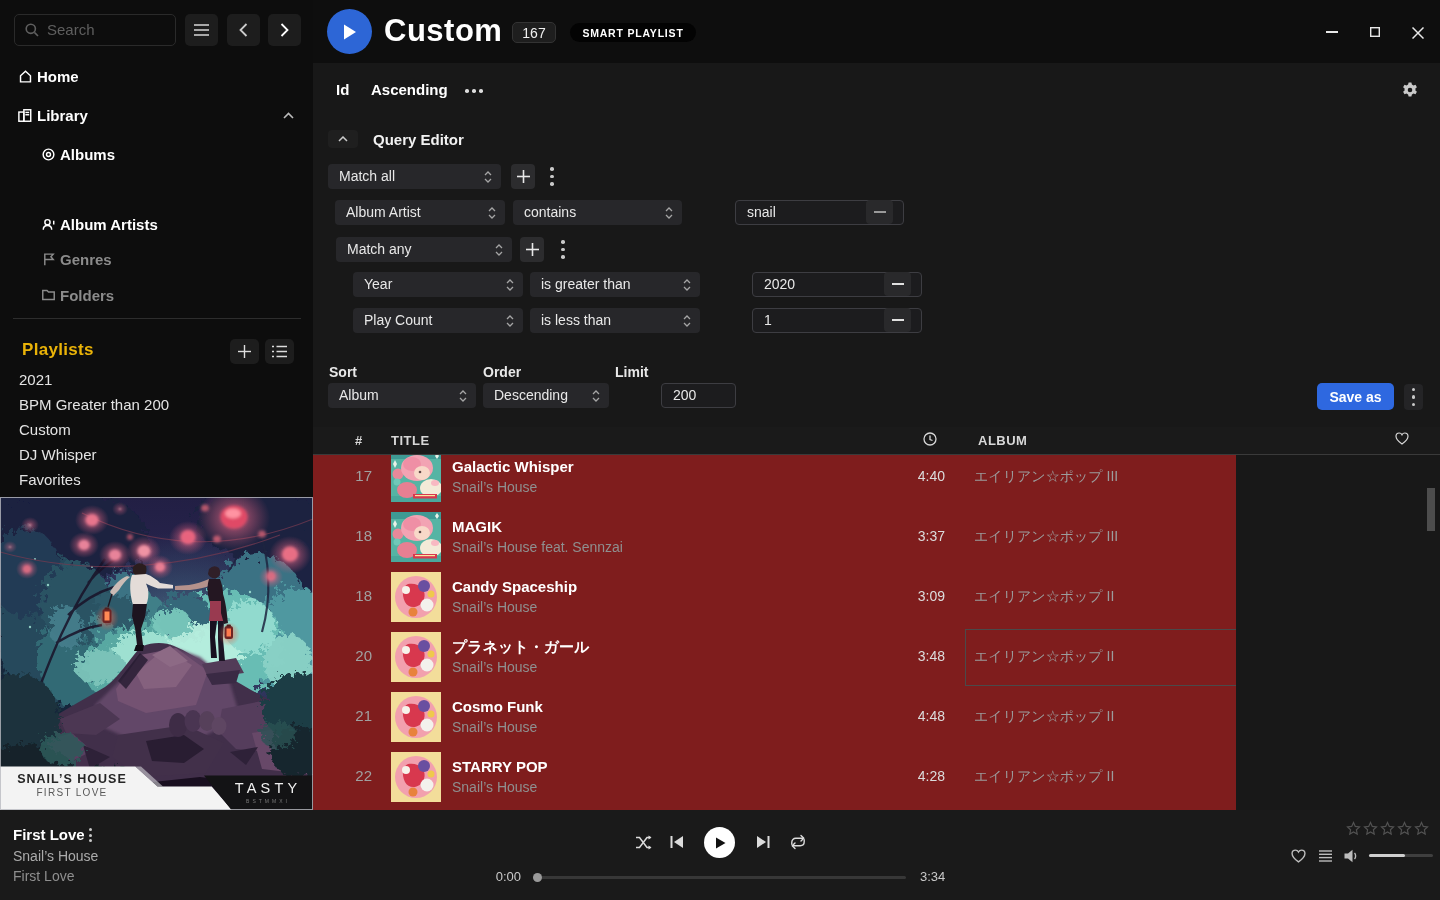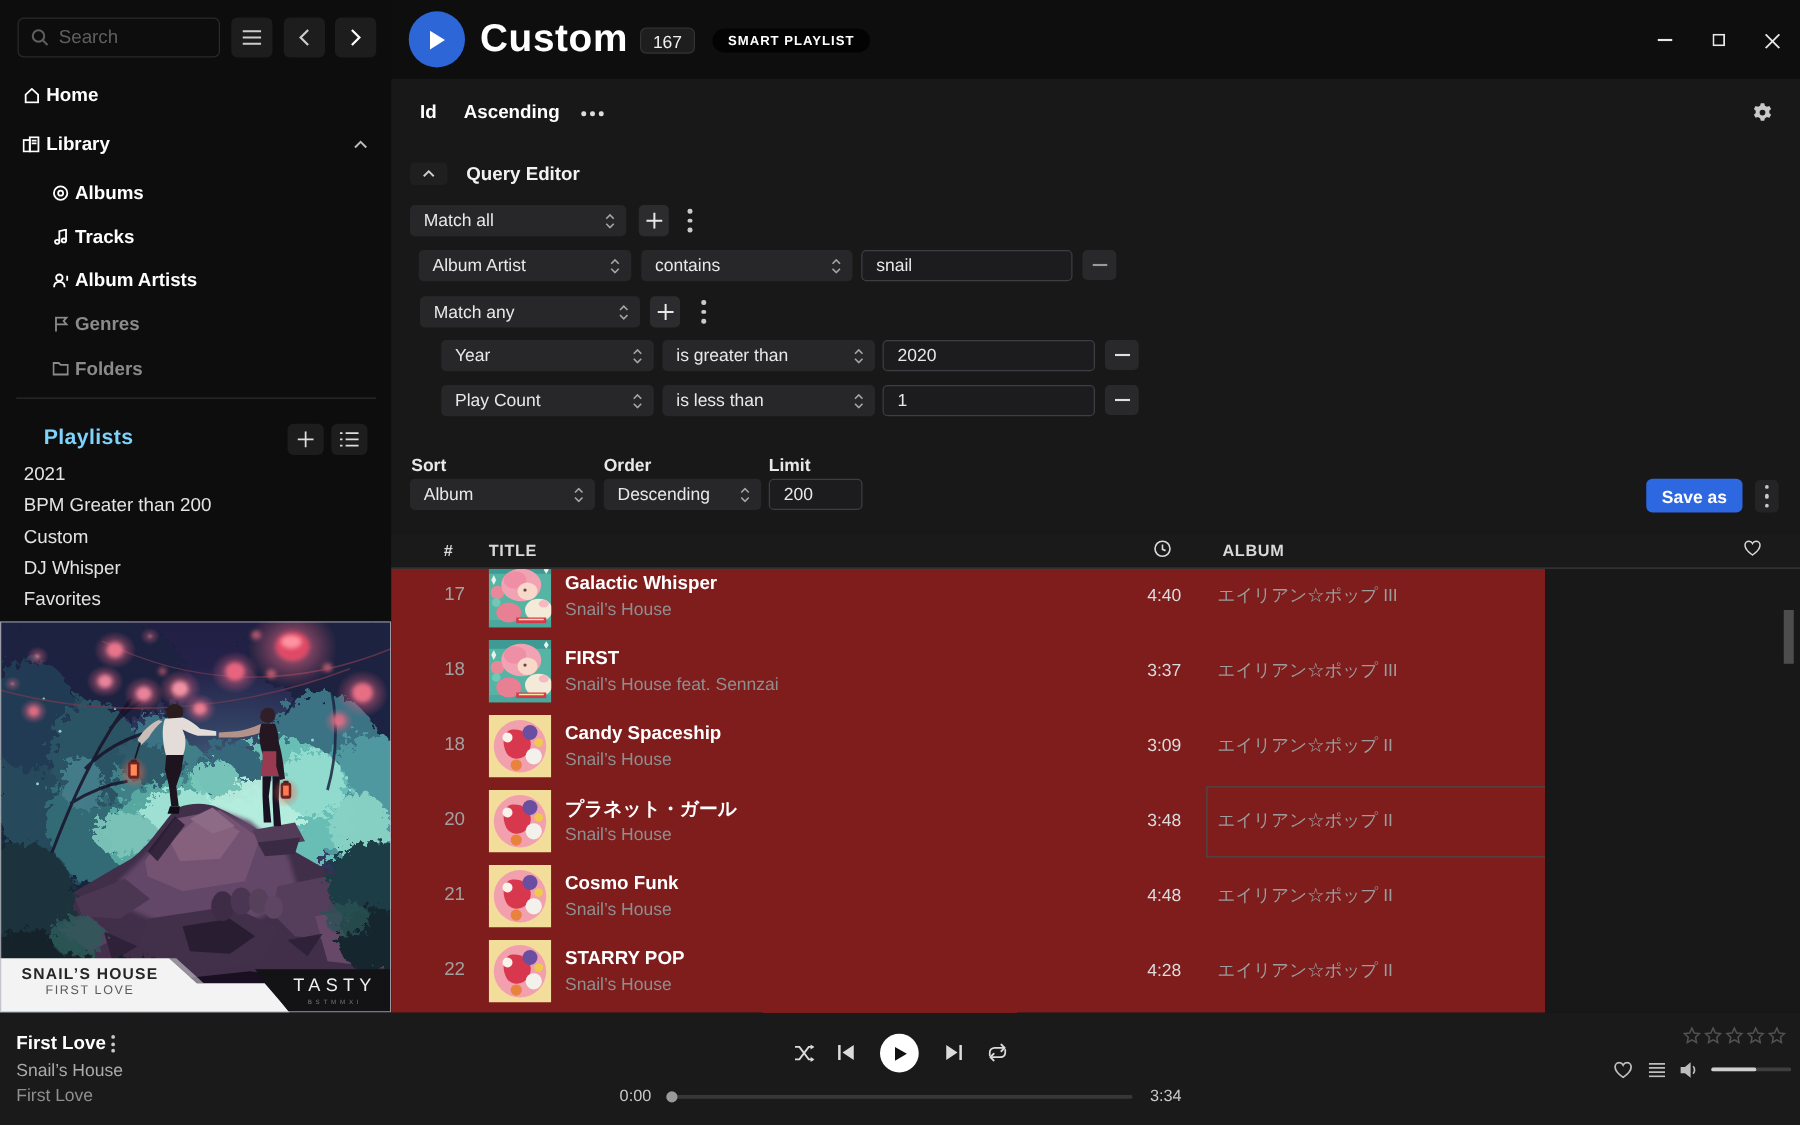--- a/index.html
+++ b/index.html
@@ -7,36 +7,36 @@
 #app{position:relative;width:1440px;height:900px;background:#0e0e0e;}
 .abs{position:absolute;}
 
 #sidebar{left:0;top:0;width:313px;height:810px;background:#0d0d0d;}
 #search{left:14px;top:14px;width:162px;height:32px;border:1px solid #2a2a2a;border-radius:5px;color:#5f5f5f;font-size:15px;line-height:30px;padding-left:32px;}
 .sbtn{top:14px;width:33px;height:32px;background:#1d1d1d;border-radius:5px;display:flex;align-items:center;justify-content:center;color:#ccc;}
 .navrow{left:0;width:313px;height:24px;display:flex;align-items:center;color:#fff;font-weight:700;font-size:15px;}
 .navrow svg{position:absolute;}
 .navmut{color:#8b8b8b;}
 #divider{left:13px;top:318px;width:288px;height:1px;background:#2d2d2d;}
-#pltitle{left:35px;top:340px;font-size:17px;font-weight:700;color:#7dd3fc;letter-spacing:.3px;}
+#pltitle{left:22px;top:340px;font-size:17px;font-weight:700;color:#eab308;letter-spacing:.3px;}
 .plbtn{top:339px;width:29px;height:25px;background:#1d1d1d;border-radius:5px;display:flex;align-items:center;justify-content:center;color:#ccc;}
 .plitem{left:19px;height:20px;font-size:15px;color:#e3e3e3;}
 
 #mainhead{left:313px;top:0;width:1127px;height:63px;background:#0e0e0e;}
 #playbig{left:327px;top:9px;width:45px;height:45px;border-radius:50%;background:#2d66d6;display:flex;align-items:center;justify-content:center;}
 #title{left:384px;top:13px;font-size:31px;font-weight:700;color:#fff;letter-spacing:.5px;}
 #count{left:512px;top:22px;width:44px;height:21px;background:#1e1e1e;border:1px solid #333;border-radius:5px;color:#f0f0f0;font-size:14px;display:flex;align-items:center;justify-content:center;}
 #smart{left:570px;top:23px;width:126px;height:19px;background:#030303;border-radius:10px;color:#fff;font-size:10.5px;font-weight:700;letter-spacing:.8px;display:flex;align-items:center;justify-content:center;}
 
 #mainbody{left:313px;top:63px;width:1127px;height:747px;background:#181818;}
 .tbl{position:absolute;font-size:15px;font-weight:700;color:#fff;}
 
 .sel{position:absolute;height:25px;background:#27272a;border-radius:4px;color:#e8e8e8;font-size:14px;line-height:25px;padding-left:11px;}
 .sel .car{position:absolute;right:9px;top:0;height:25px;display:flex;flex-direction:column;justify-content:center;color:#a5a5a5;}
-.inp{position:absolute;height:25px;background:#1c1c1e;border:1px solid #3d3d42;border-radius:4px;color:#e8e8e8;font-size:14px;line-height:23px;padding-left:11px;}
+.inp{position:absolute;height:25px;background:#1c1c1e;border:1px solid #3d3d42;border-radius:4px;color:#e8e8e8;font-size:14px;line-height:23px;padding-left:11px;margin-left:46px;}
 .plus{position:absolute;width:24px;height:25px;background:#2c2c2e;border-radius:4px;display:flex;align-items:center;justify-content:center;}
 .minus{position:absolute;width:27px;height:24px;background:#29292b;border-radius:4px;display:flex;align-items:center;justify-content:center;}
 .vdots{position:absolute;width:4px;}
 .vdots i{display:block;width:3.5px;height:3.5px;border-radius:50%;background:#c9c9c9;margin:0 0 4px 0;}
 .qlabel{position:absolute;font-size:14px;color:#e8e8e8;font-weight:bold;}
 #saveas{left:1004px;top:320px;width:77px;height:27px;background:#2e68e0;border-radius:5px;color:#fff;font-size:14px;font-weight:700;display:flex;align-items:center;justify-content:center;}
 #qdots{left:1091px;top:321px;width:19px;height:26px;background:#242426;border-radius:4px;display:flex;align-items:center;justify-content:center;}
 
 #thead{left:0;top:364px;width:1127px;height:28px;background:#1a1a1a;border-bottom:1px solid #3a3a3a;color:#d8d8d8;font-size:13px;font-weight:700;}
 #tbody{left:0;top:392px;width:923px;height:355px;background:#7f1d1d;overflow:hidden;}
@@ -96,28 +96,20 @@
         <path d="M2 7.5 L8.5 1.5 L15 7.5 V15.5 H2 Z"></path>
       </svg>
     <span style="margin-left:37px">Home</span>
   </div>
   <div class="navrow abs" style="top:142px">
     <svg style="left:42px" width="13" height="13" viewBox="0 0 17 17" fill="none" stroke="#fff" stroke-width="1.9">
         <circle cx="8.5" cy="8.5" r="7"></circle>
         <circle cx="8.5" cy="8.5" r="2.6"></circle>
       </svg>
     <span style="margin-left:60px">Albums</span>
-  </div>
-  <div class="navrow abs" style="top:177px">
-    <svg style="left:43px" width="12" height="13" viewBox="0 0 15 17" fill="none" stroke="#fff" stroke-width="1.9">
-        <path d="M5.5 13.5 V2.5 L12.5 1 V12"></path>
-        <ellipse cx="3.3" cy="13.7" rx="2.3" ry="2"></ellipse>
-        <ellipse cx="10.3" cy="12.2" rx="2.3" ry="2"></ellipse>
-      </svg>
-    <span style="margin-left:60px">Tracks</span>
   </div>
   <div class="navrow abs" style="top:212px">
     <svg style="left:42px" width="14" height="13" viewBox="0 0 18 17" fill="none" stroke="#fff" stroke-width="1.9">
         <circle cx="7" cy="5.5" r="3.4"></circle>
         <path d="M1.5 15.5 C1.5 11.5 4 9.8 7 9.8 C10 9.8 12.5 11.5 12.5 15.5"></path>
         <line x1="15.2" y1="3.5" x2="15.2" y2="8.5"></line>
       </svg>
     <span style="margin-left:60px">Album Artists</span>
   </div>
   <div class="navrow navmut abs" style="top:247px">
@@ -532,21 +524,21 @@
         <div class="ttitle" style="top:6px">Galactic Whisper</div>
         <div class="tartist" style="top:27px">Snail’s House</div>
         <div class="tdur">4:40</div>
         <div class="talbum">エイリアン☆ポップ III</div>
       </div>
       <div class="trow" style="top:56.5px">
         <div class="tnum">18</div>
         <svg class="thumb" style="top:0px" viewBox="0 0 50 50">
             <use href="#thumbA"></use>
           </svg>
-        <div class="ttitle" style="top:6px">FIRST</div>
+        <div class="ttitle" style="top:6px">MAGIK</div>
         <div class="tartist" style="top:27px">Snail’s House feat. Sennzai</div>
         <div class="tdur">3:37</div>
         <div class="talbum">エイリアン☆ポップ III</div>
       </div>
       <div class="trow" style="top:116.5px">
         <div class="tnum">18</div>
         <svg class="thumb" style="top:0px" viewBox="0 0 50 50">
             <use href="#thumbB"></use>
           </svg>
         <div class="ttitle" style="top:6px">Candy Spaceship</div>

